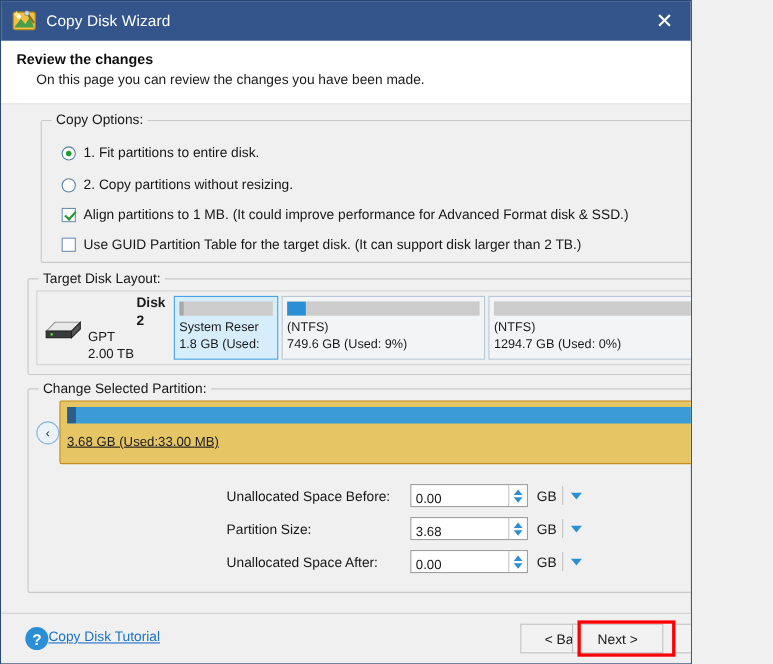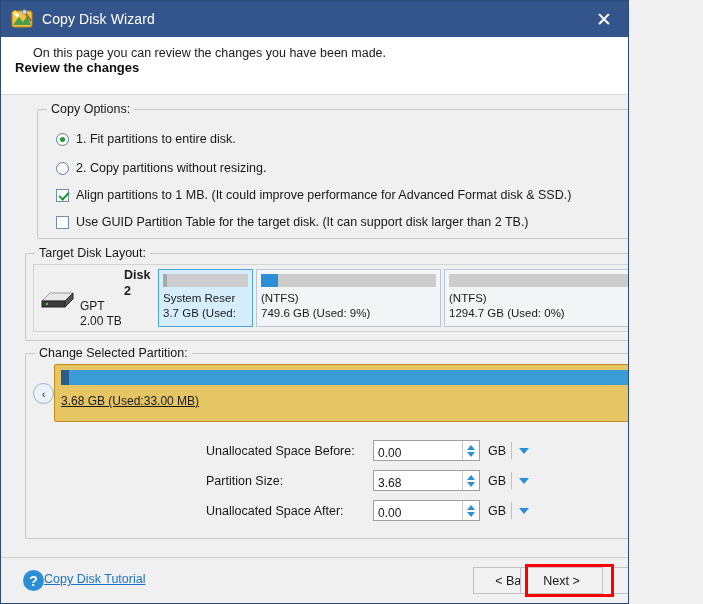--- a/index.html
+++ b/index.html
@@ -358,22 +358,22 @@
         <path d="M13 3 L20 13" stroke="#8a6d2a" stroke-width="2"></path>
         <circle cx="13.5" cy="4" r="2.2" fill="#cfd8e6" stroke="#7a8aa0" stroke-width="0.7"></circle>
         <path d="M4 2 l1 2 l2 1 l-2 1 l-1 2 l-1 -2 l-2 -1 l2 -1 z" fill="#ffe98a"></path>
       </svg>
     </div>
     <div id="title-text">Copy Disk Wizard</div>
     <div id="close-btn">✕</div>
   </div>
 
   <div id="header">
+    <div id="header-title">Review the changes</div>
     <div id="header-sub">On this page you can review the changes you have been made.</div>
-    <div id="header-title">Review the changes</div>
   </div>
 
   <div id="body">
 
     <div class="groupbox" id="gb-copy">
       <div class="legend">Copy Options:</div>
 
       <div class="optrow" style="top:22px">
         <span class="radio checked"></span>
         <span>1. Fit partitions to entire disk.</span>
@@ -413,21 +413,21 @@
             <div>GPT</div>
             <div>2.00 TB</div>
           </div>
         </div>
 
         <div class="part selected" style="width:95px">
           <div class="usagebar">
             <div class="usagefill" style="width:4px"></div>
           </div>
           <div class="pline">System Reser</div>
-          <div class="pline">3.7 GB (Used:</div>
+          <div class="pline">1.8 GB (Used:</div>
         </div>
 
         <div class="part" style="width:185px">
           <div class="usagebar">
             <div class="usagefill" style="width:17px"></div>
           </div>
           <div class="pline">(NTFS)</div>
           <div class="pline">749.6 GB (Used: 9%)</div>
         </div>
 

